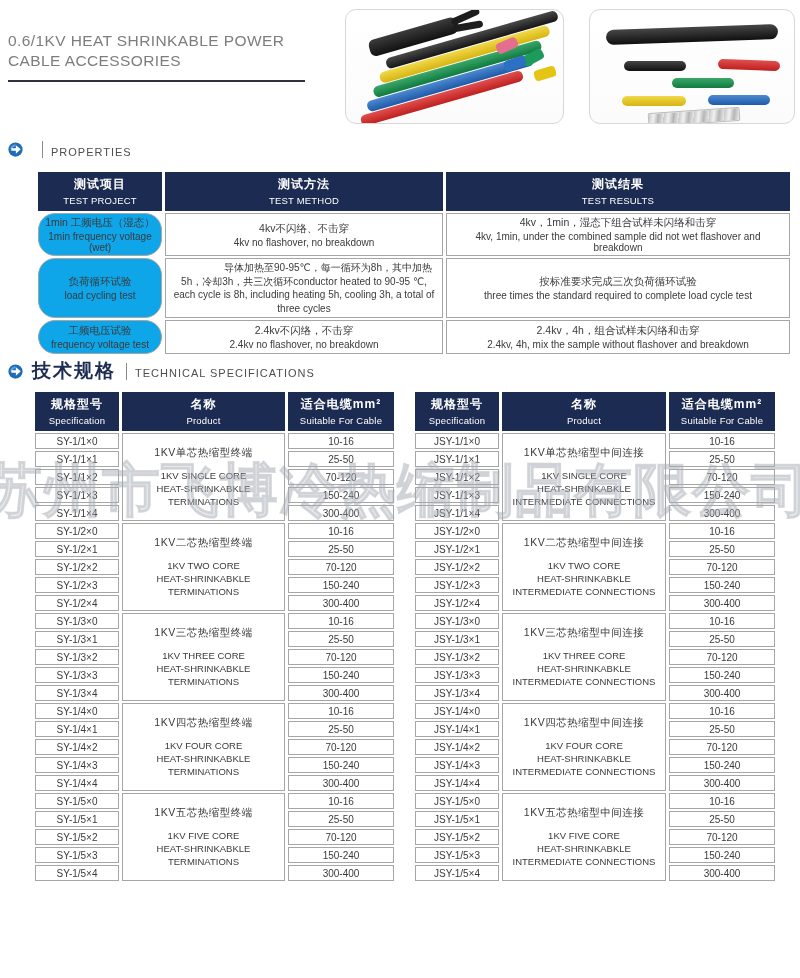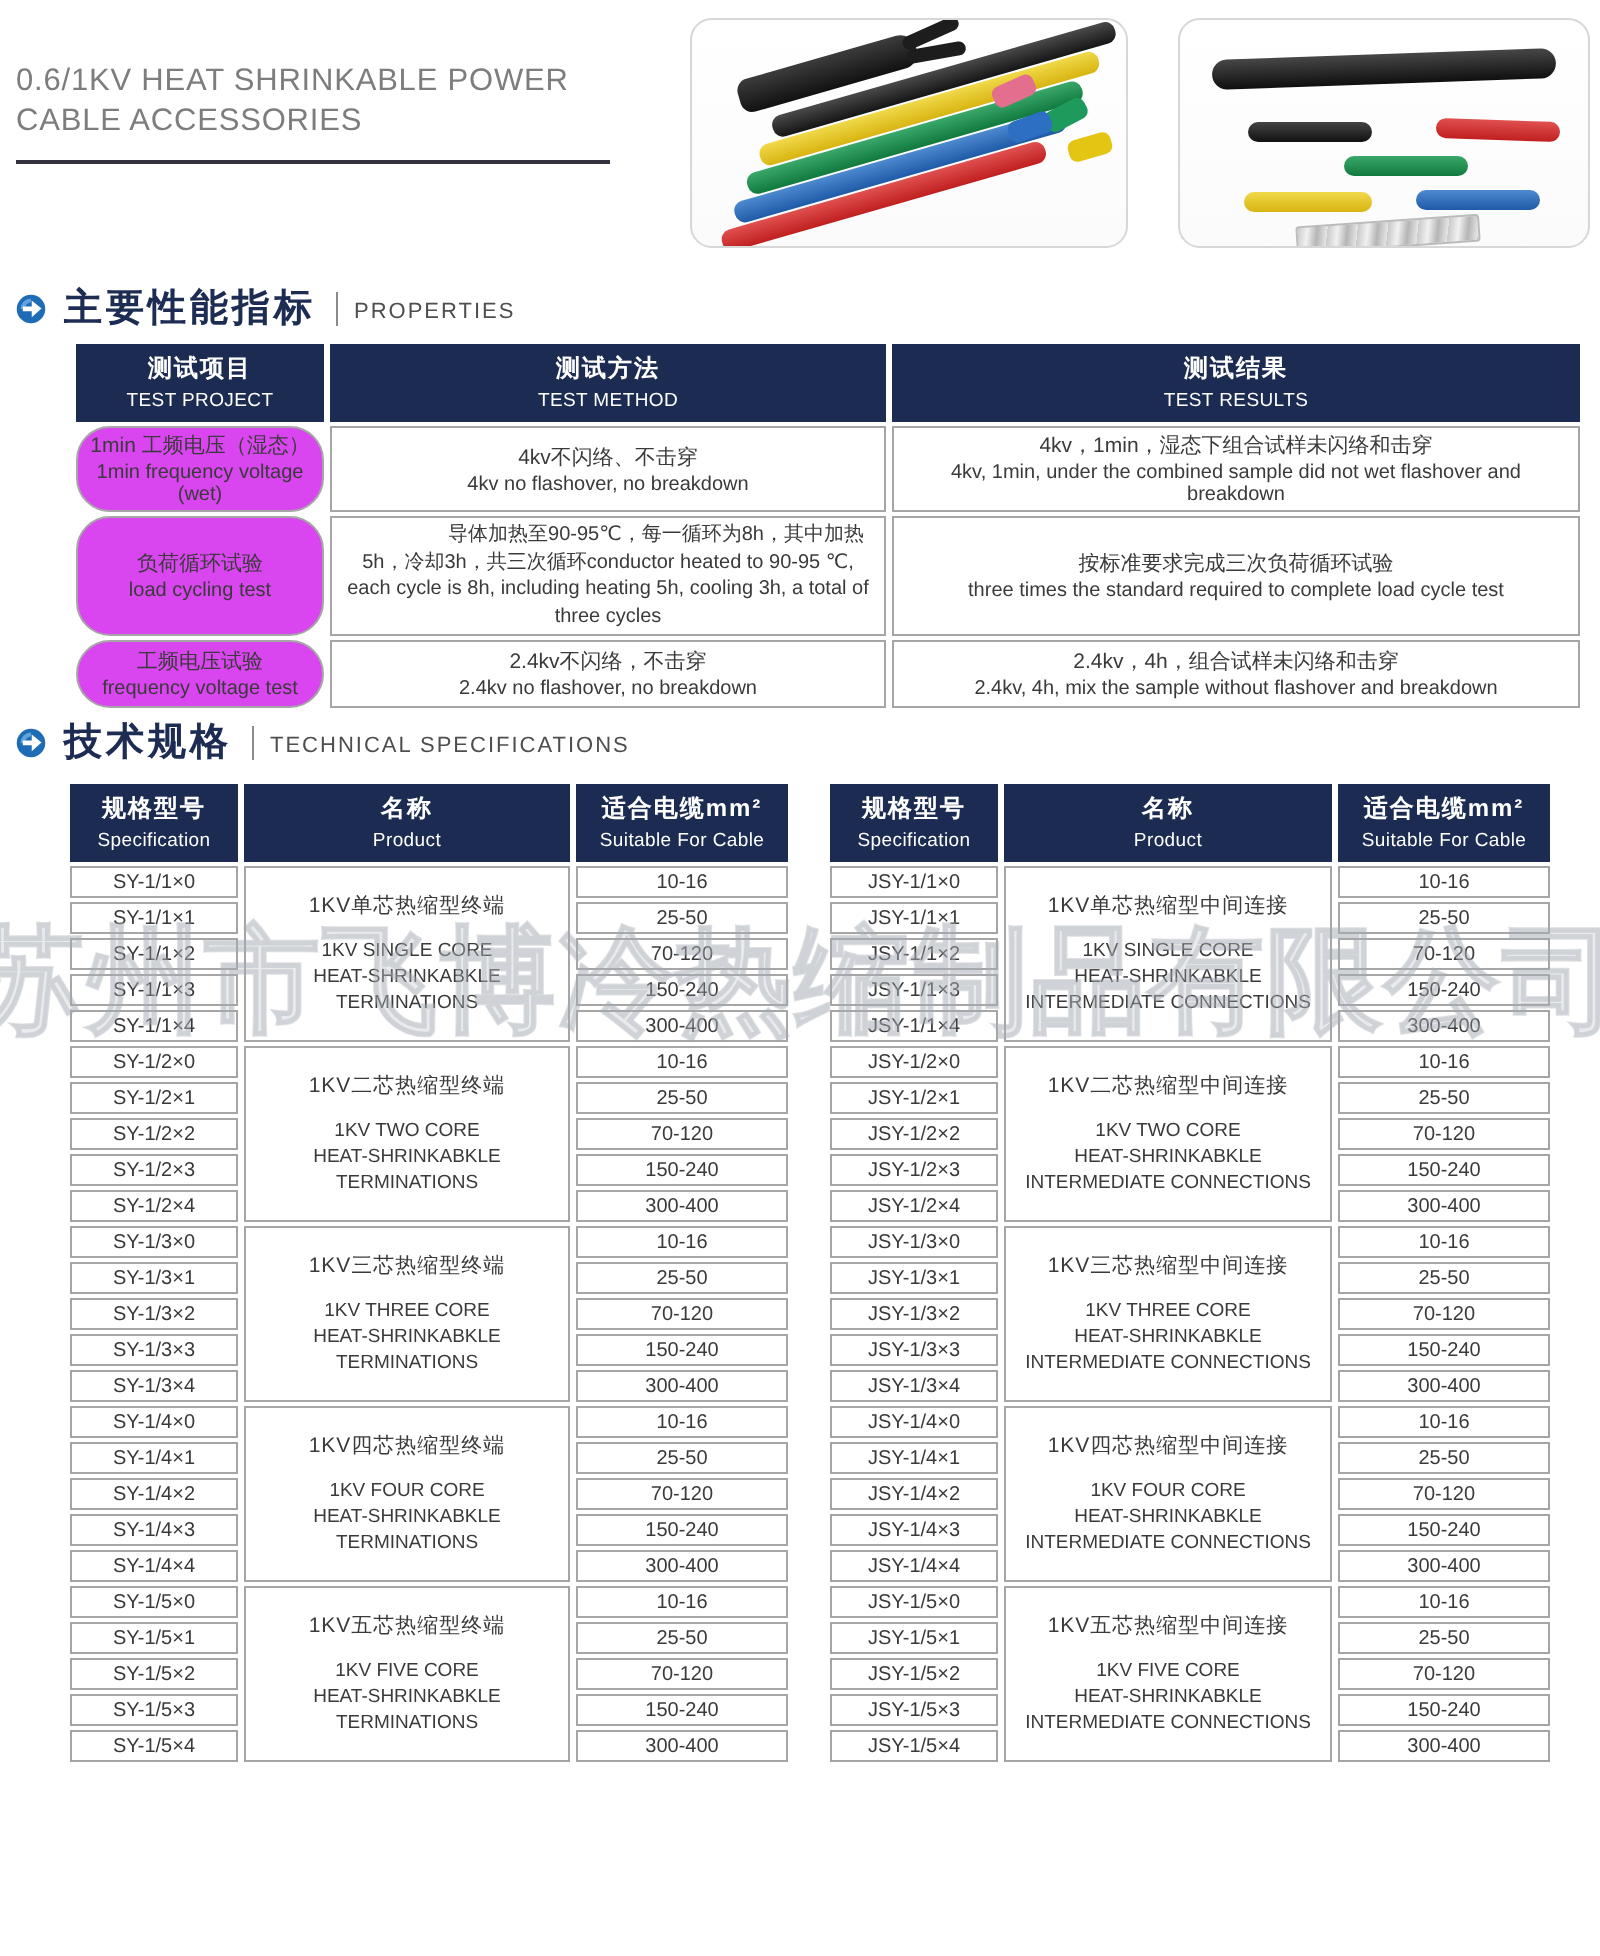--- a/index.html
+++ b/index.html
@@ -53,21 +53,21 @@
 
   
   table { border-collapse:separate; border-spacing:3px 2px; table-layout:fixed; }
   th { background:#1c2b52; color:#fff; font-weight:normal; padding:4px 0 5px; vertical-align:middle; }
   .th-cn { display:block; font-size:12px; font-weight:bold; letter-spacing:1px; }
   .th-en { display:block; font-size:9.5px; margin-top:2px; letter-spacing:0.2px; }
   td { border:1px solid #a6a6a6; background:#fff; text-align:center; vertical-align:middle;
        font-size:10px; color:#3a3a3a; padding:2px 4px; }
 
   .props-table { position:absolute; left:35px; top:170px; width:758px; }
-  .props-table td.proj { background:#d946ef;border-radius:17px; }
+  .props-table td.proj { background:#0ea5e9;border-radius:17px; }
   .props-table tr.r1 td { height:42px; }
   .props-table tr.r2 td { height:52px; }
   .props-table tr.r3 td { height:34px; }
   .cell-cn { display:block; font-size:10.5px; }
   .cell-en { display:block; font-size:10px; margin-top:1px; }
   .cell-mix { font-size:10px; line-height:1.35;margin-left:48px; }
 
   .spec-table { position:absolute; top:390px; }
   .spec-left  { left:32px;  width:365px; }
   .spec-right { left:412px; width:366px; }
@@ -119,21 +119,20 @@
   <div class="bar t-blue2"></div>
   <div class="bar foil"></div>
 </div>
 
 <div class="section-hd" style="top:141px;">
   <svg class="sec-icon" viewBox="0 0 20 20">
     <circle cx="10" cy="10" r="9.5" fill="#1e6cb5"></circle>
     <path d="M10 3 A 7 7 0 0 0 3 10 L 6 10 A 4.5 4.5 0 0 1 10 5.5 Z" fill="#5ea3dd"></path>
     <path d="M4.5 11.5 L10.5 11.5 L10.5 15.5 L17 9.7 L10.5 4.3 L10.5 8.3 L4.5 8.3 Z" fill="#ffffff"></path>
   </svg>
-  <span class="sec-cn">主要性能指标</span>
   <span class="sec-sep"></span>
   <span class="sec-en">PROPERTIES</span>
 </div>
 
 <table class="props-table">
   <colgroup>
       <col style="width:124px">
       <col style="width:278px">
       <col style="width:344px">
     </colgroup>

